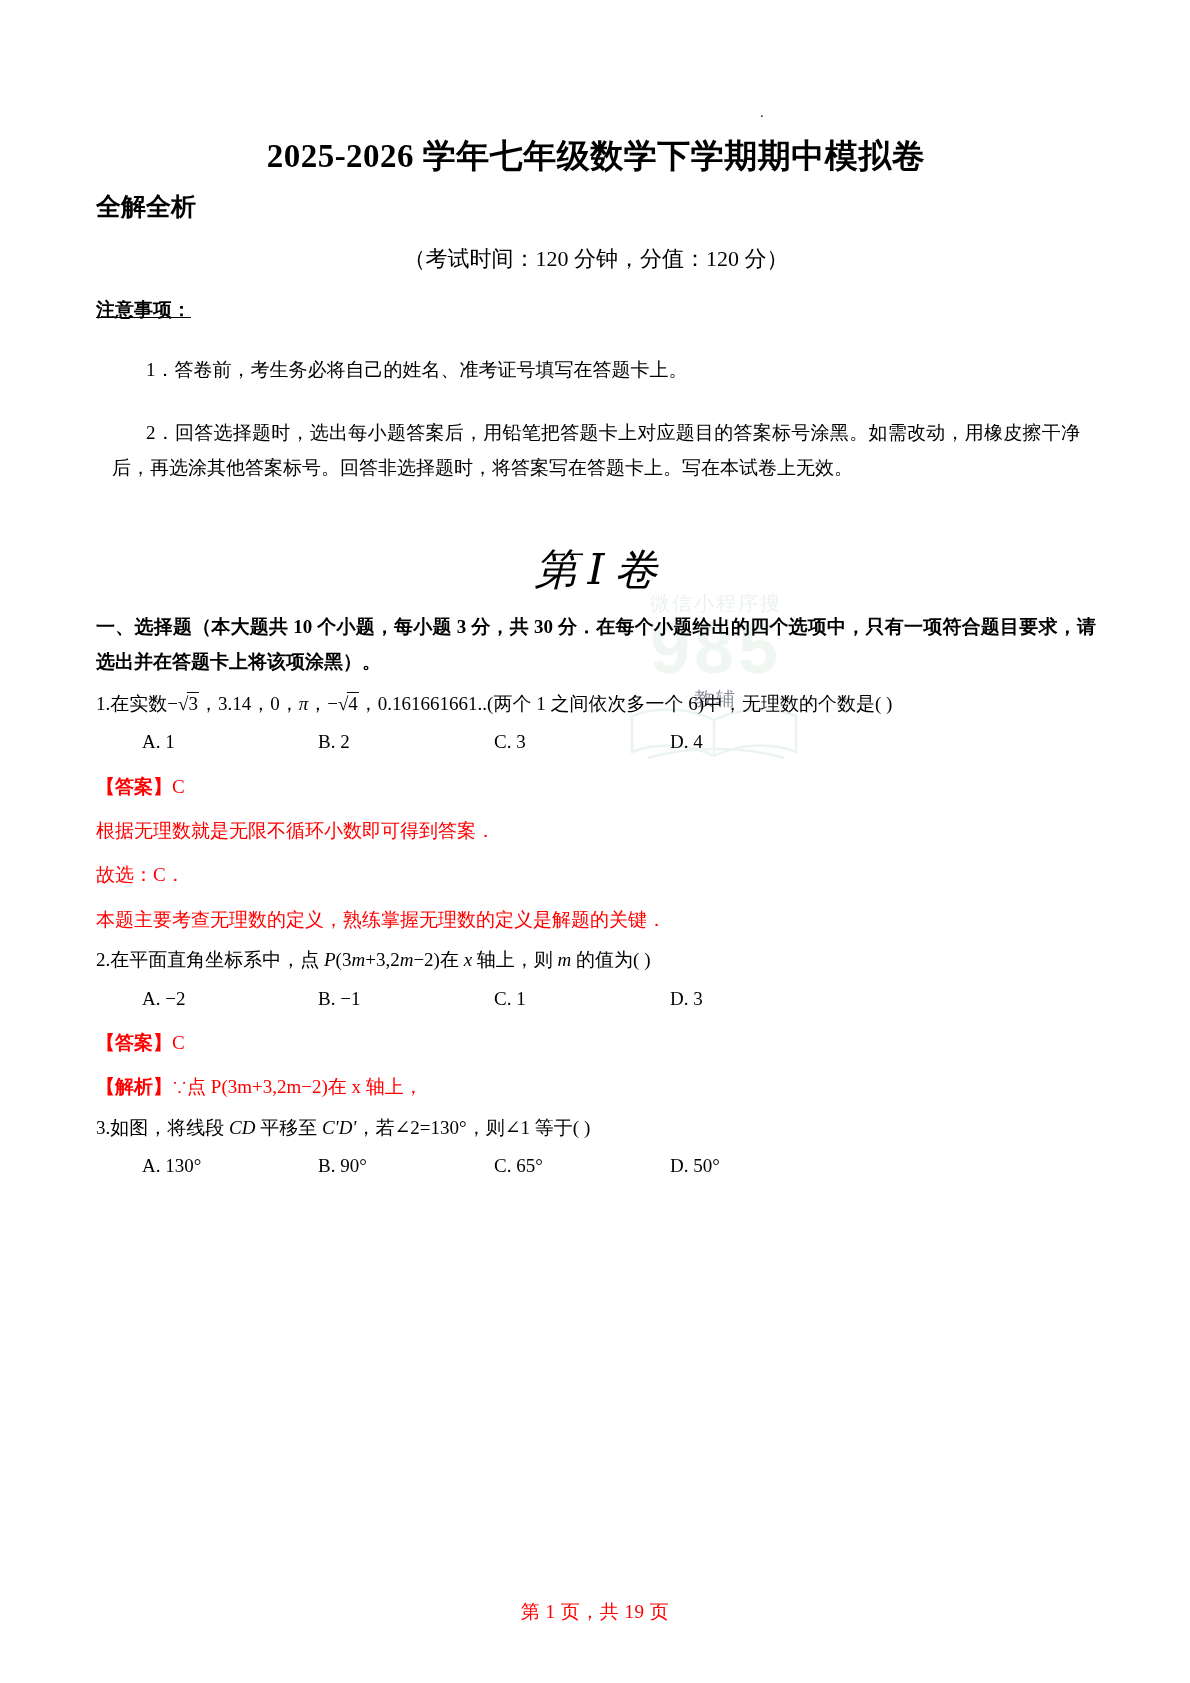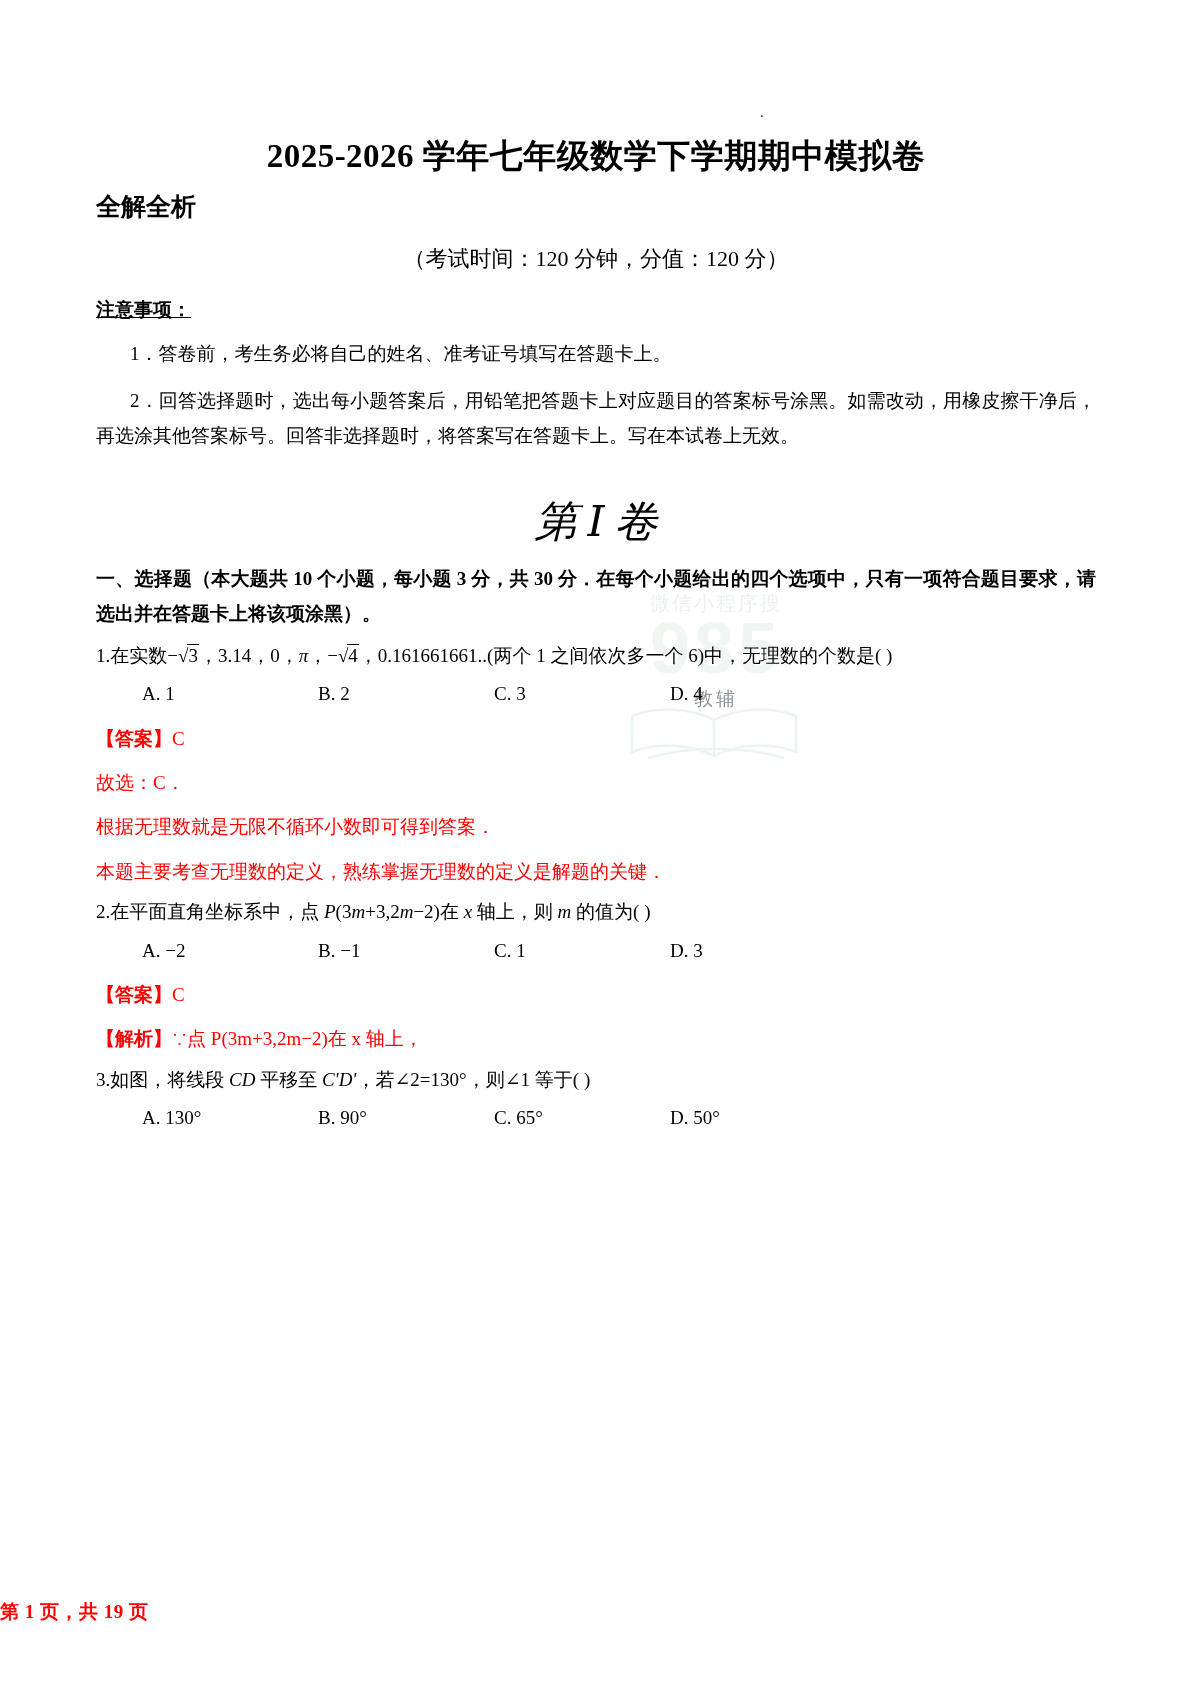--- a/index.html
+++ b/index.html
@@ -122,21 +122,21 @@
   
   .notice-title {
     margin: 0;
     padding-top: 24px;
     font-size: 19px;
     font-weight: bold;
     line-height: 1.4;
     text-decoration: underline;
   }
   .notice-item {
-    margin: 0;
+    margin: 16px;
     padding-top: 12px;
     font-size: 19px;
     line-height: 1.85;
     text-indent: 34px;
     text-align: justify;
   }
   .red {
     color: #ff0000;
   }
 
@@ -219,22 +219,23 @@
     padding: 0 1px;
     margin-left: -1px;
   }
 
   
   .footer {
     position: absolute;
     left: 0;
     bottom: 58px;
     width: 100%;
-    font-size: 19px;
-    font-weight: bold;
+    text-align: center;
+    font-size: 19px;
+    font-weight: normal;
     color: #ff0000;
     letter-spacing: 0.5px;
   }
 </style>
 </head>
 <body>
 
 <div class="page">
   <div class="content">
 
@@ -271,22 +272,22 @@
       </p>
       <div class="q-options">
         <span class="opt">A. 1</span>
         <span class="opt">B. 2</span>
         <span class="opt">C. 3</span>
         <span class="opt">D. 4</span>
       </div>
       <p class="ans-line">
         <span class="lbl">【答案】</span><span>C</span>
       </p>
+      <p class="ans-line">根据无理数就是无限不循环小数即可得到答案．</p>
       <p class="ans-line">故选：C．</p>
-      <p class="ans-line">根据无理数就是无限不循环小数即可得到答案．</p>
       <p class="ans-line">本题主要考查无理数的定义，熟练掌握无理数的定义是解题的关键．</p>
     </div>
 
     <div class="q-block">
       <p class="q-stem">
         <span>2.</span><span>在平面直角坐标系中，点 </span><i class="math">P</i><span>(3</span><i class="math">m</i><span>+3,2</span><i class="math">m</i><span>−2)在 </span><i class="math">x</i><span> 轴上，则 </span><i class="math">m</i><span> 的值为(    )</span>
       </p>
       <div class="q-options">
         <span class="opt">A. −2</span>
         <span class="opt">B. −1</span>

